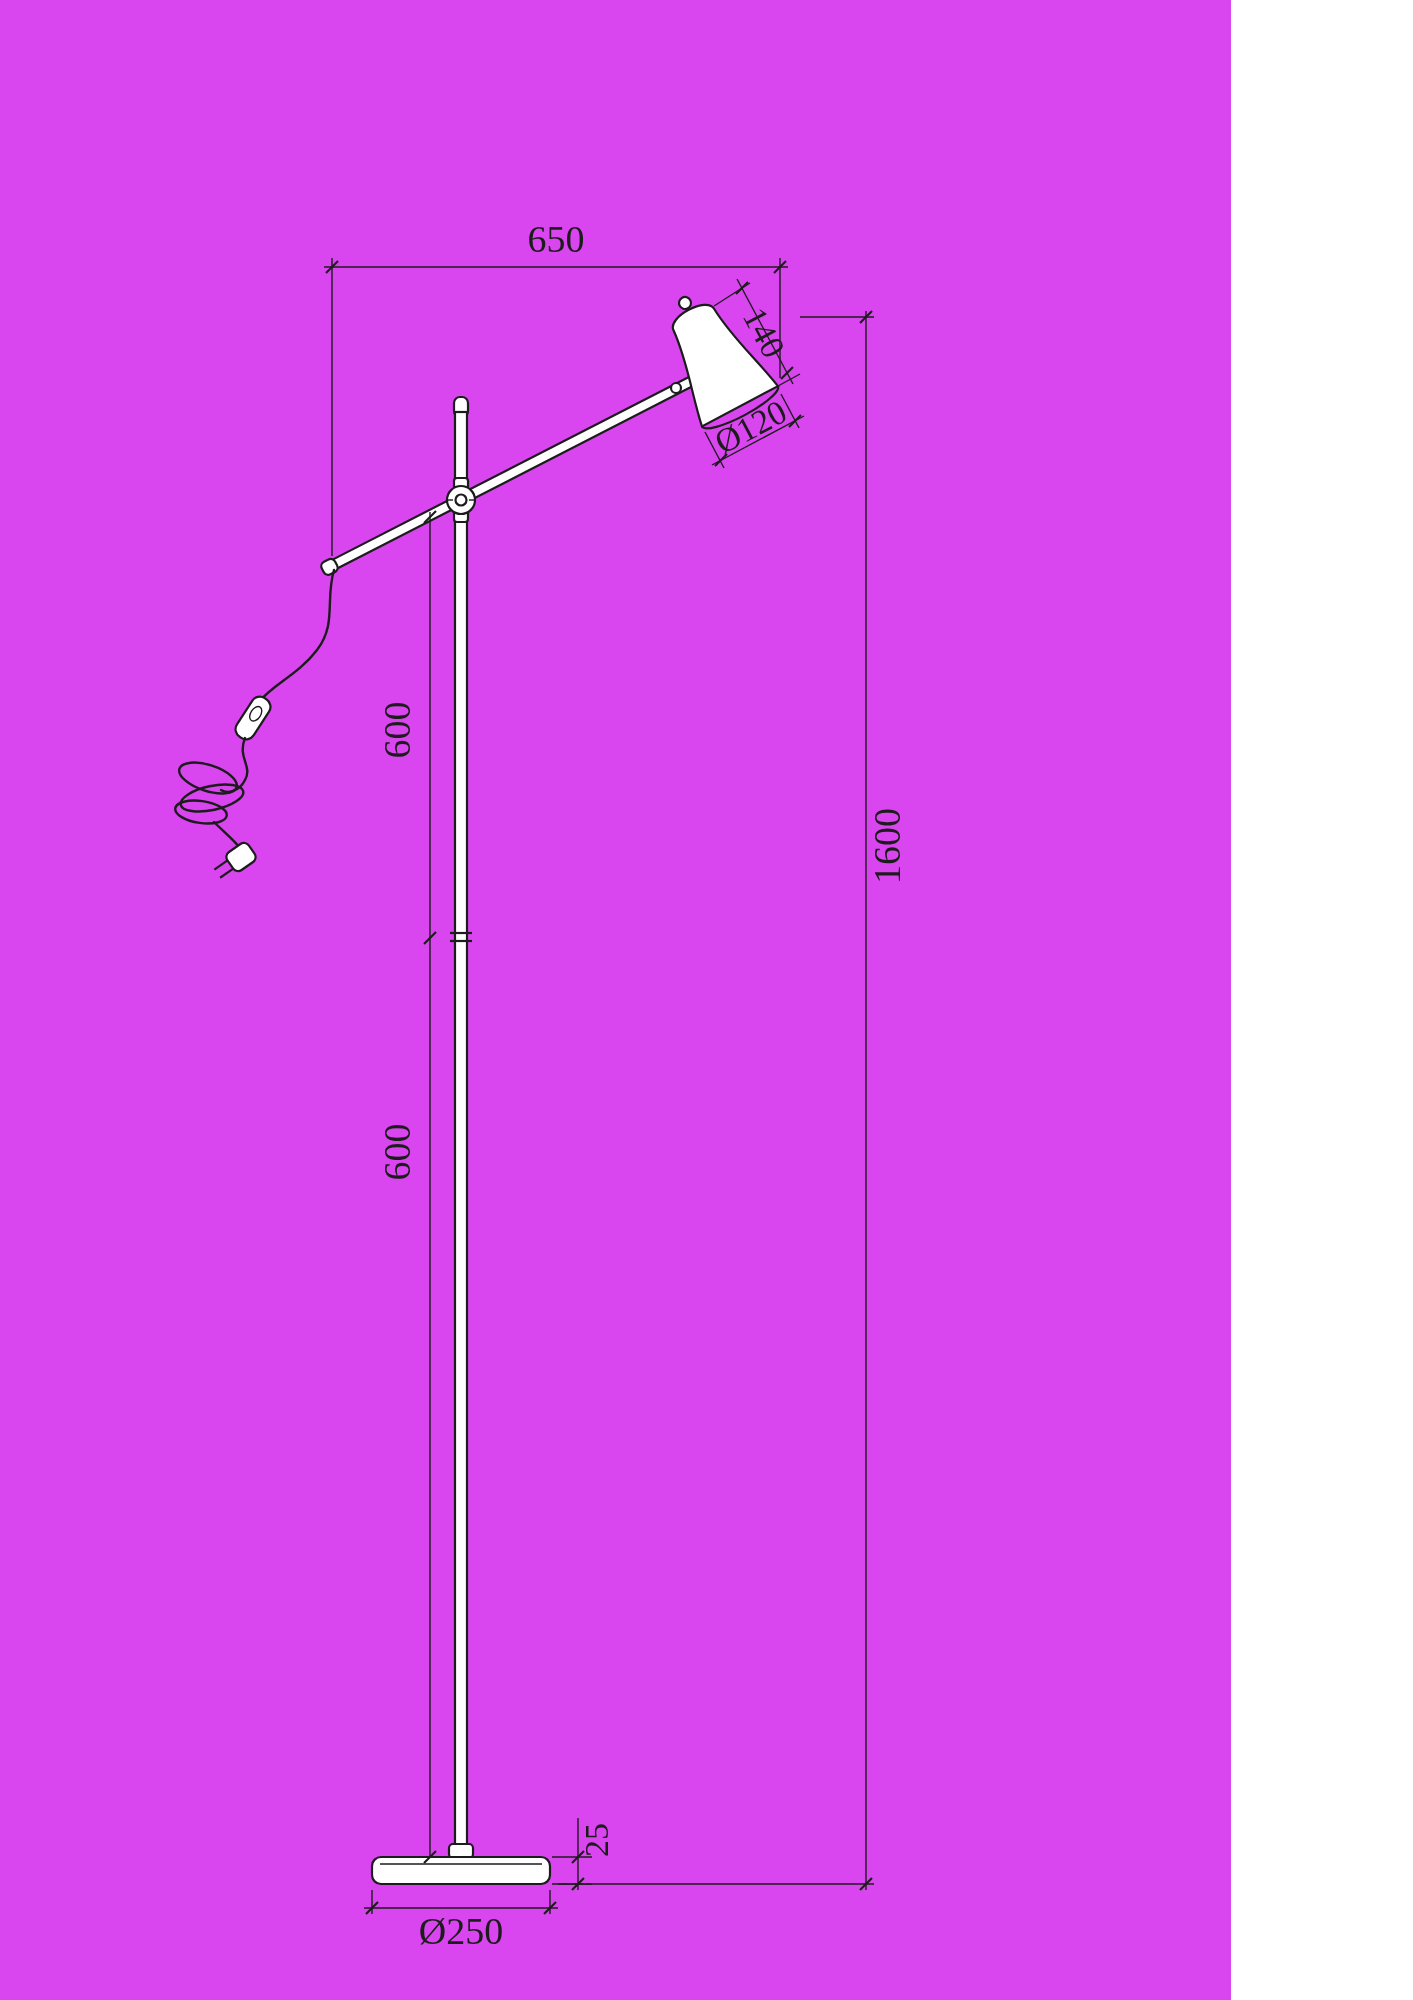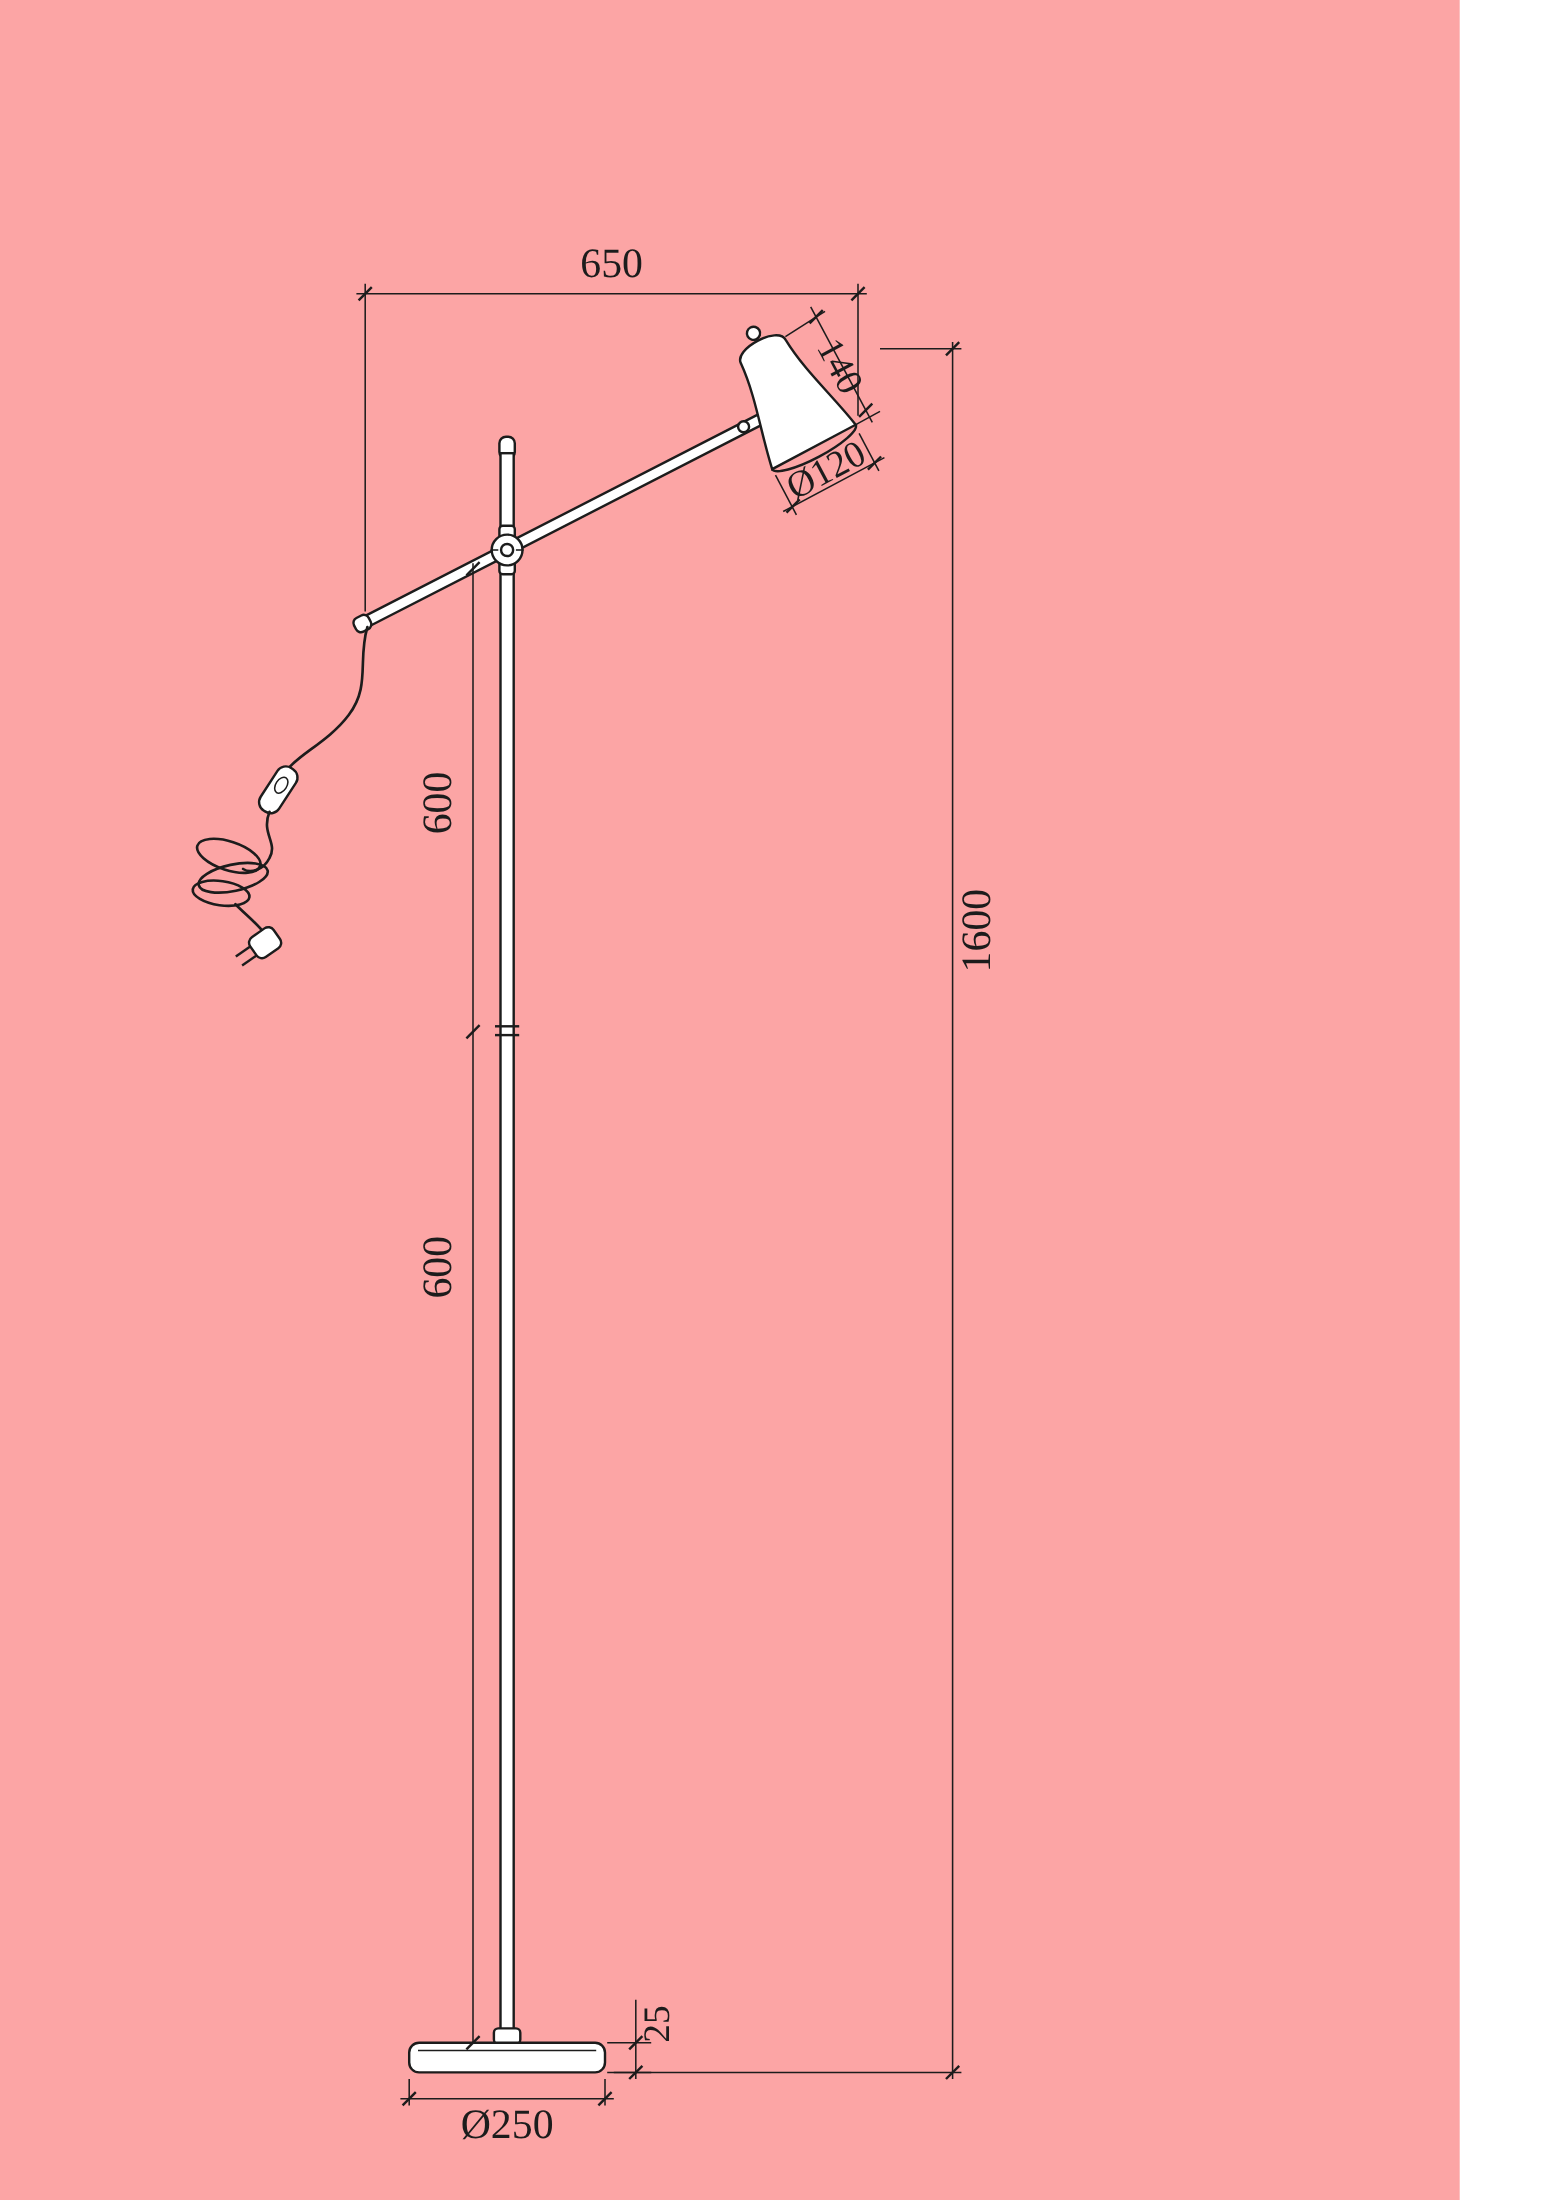--- a/index.html
+++ b/index.html
@@ -1,17 +1,17 @@
 <!DOCTYPE html>
 <html><head>
 <meta charset="utf-8">
 <style>
   html, body { margin: 0; padding: 0; background: #ffffff; }
   .canvas {
-    width: 1327px; height: 2000px; background: #fca5a5;
+    width: 1231px; height: 2000px; background: #d946ef;
     position: relative; overflow: hidden;
     font-family: "Liberation Serif", serif;
   }
   svg { display: block; }
   text {
     fill: #1c1c1c;
     font-family: "Liberation Serif", serif;
   }
   .dim-text    { font-size: 38px; }
   .dim-text-sm { font-size: 34px; }

